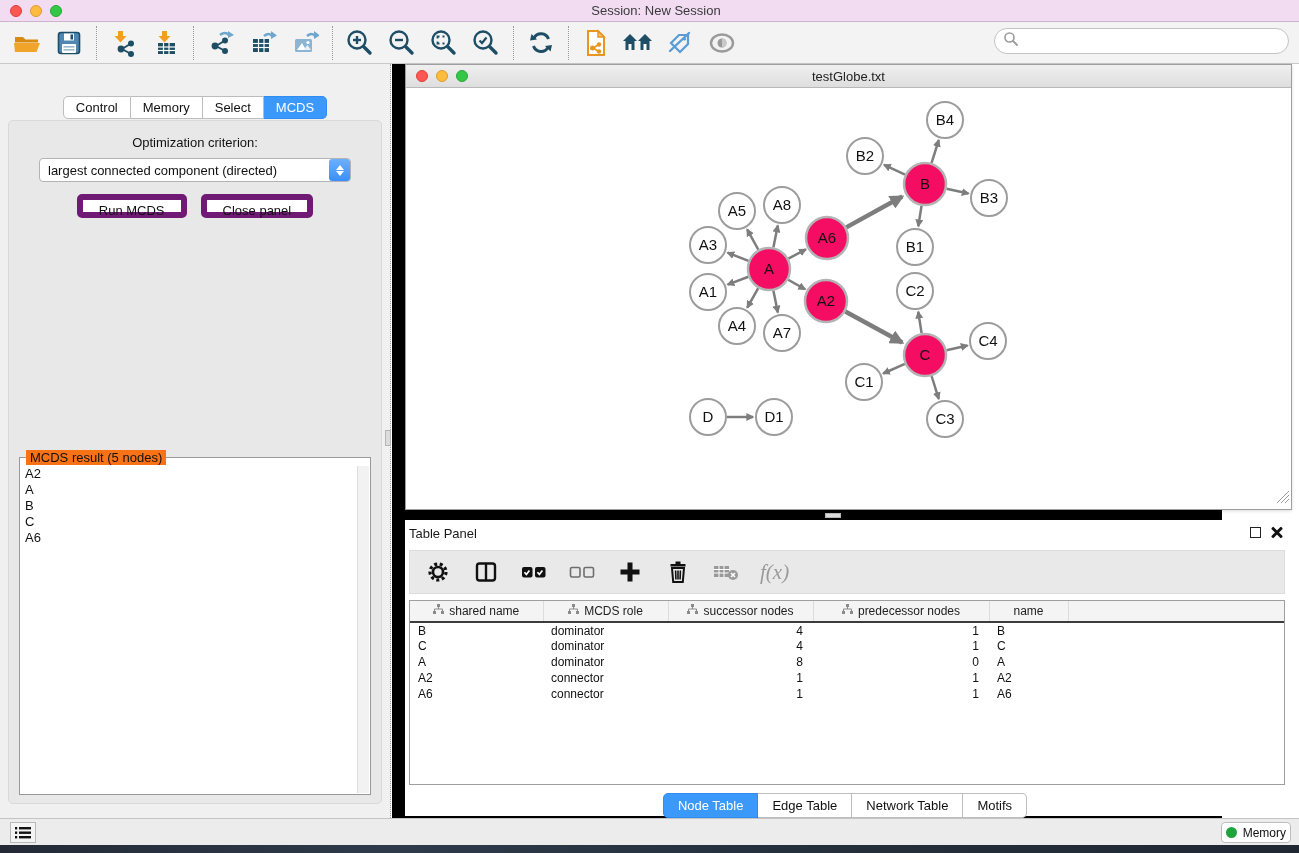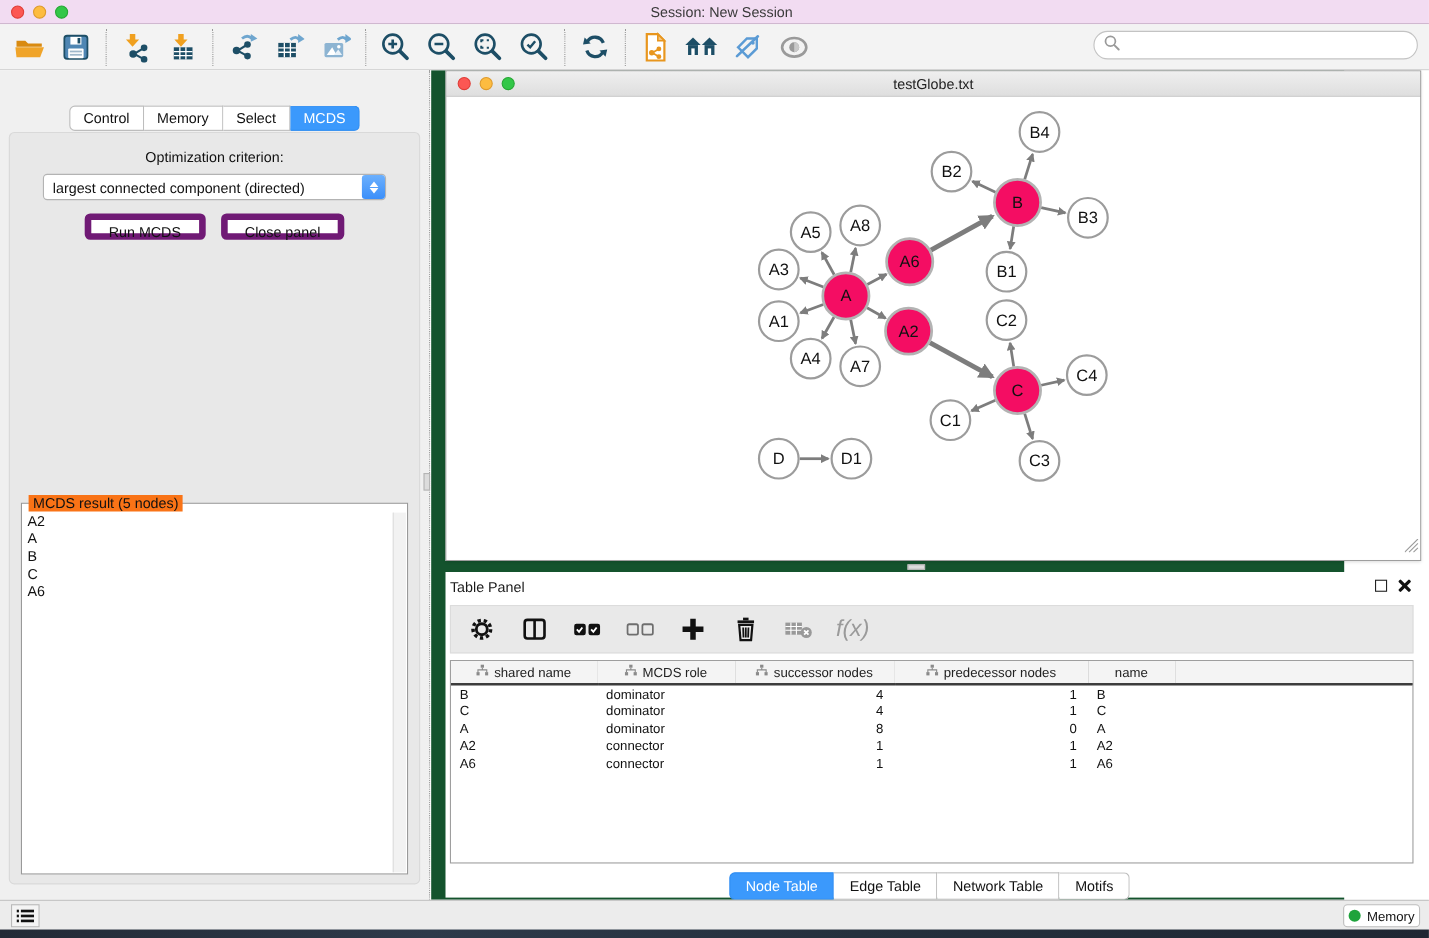--- a/index.html
+++ b/index.html
@@ -70,21 +70,21 @@
     border:1px solid #999; background:#fff; }
   #mcds-legend { position:absolute; left:6px; top:-8px; background:#f97316; padding:0 4px;
     font-size:13px; color:#111; }
   #mcds-list { position:absolute; left:1px; top:8px; right:13px; bottom:1px;
     background:#fff; overflow:hidden; }
   .mcds-item { font-size:13px; color:#111; line-height:16px; padding-left:4px; }
   #mcds-scroll { position:absolute; right:1px; top:8px; bottom:1px; width:12px;
     background:#f2f2f2; border-left:1px solid #ddd; }
 
   
-  #right-pane { position:absolute; left:392px; top:0; width:830px; height:754px; background:#14532d; }
+  #right-pane { position:absolute; left:392px; top:0; width:830px; height:754px; background:#000000; }
 
   
   #net-window { position:absolute; left:13px; top:0px; width:887px; height:446px;
     background:#fff; border:1px solid #9e9e9e; box-shadow:0 1px 3px rgba(0,0,0,0.15); }
   #net-titlebar { position:absolute; left:0; top:0; right:0; height:23px;
     background:linear-gradient(#efefef,#dedede); border-bottom:1px solid #b8b8b8; }
   #net-title { position:absolute; left:0; right:0; top:4px; text-align:center; font-size:13px; color:#222; }
   #net-canvas { position:absolute; left:0; top:23px; right:0; bottom:0; background:#fff; }
   #resize-grip { position:absolute; right:1px; bottom:1px; }
   #v-grip { position:absolute; left:-7px; top:366px; width:6px; height:16px;
@@ -92,21 +92,21 @@
   #h-grip { position:absolute; left:433px; top:449px; width:16px; height:5px;
     background:#dcdcdc; border:1px solid #b5b5b5; }
 
   
   #table-panel { position:absolute; left:13px; top:456px; width:880px; height:296px; background:#fff; }
   #tp-title { position:absolute; left:4px; top:6px; font-size:13px; color:#1a1a1a; }
   #tp-icons { position:absolute; right:2px; top:6px; display:flex; gap:10px; align-items:center; }
   #tp-toolbar { position:absolute; left:4px; right:0px; top:30px; height:44px;
     background:#e9e9e9; border:1px solid #dcdcdc; display:flex; align-items:center; gap:20px; padding-left:14px; }
   .tp-btn { display:flex; align-items:center; justify-content:center; width:28px; height:28px; }
-  #fx-label { font-size:21px; color:#9a9a9a; font-family:Liberation Sans, sans-serif; font-style:italic; }
+  #fx-label { font-size:21px; color:#9a9a9a; font-family:Liberation Serif, serif; font-style:italic; }
 
   #tp-table-wrap { position:absolute; left:4px; right:0; top:80px; height:185px;
     border:1px solid #9e9e9e; background:#fff; overflow:hidden; }
   table.data { border-collapse:collapse; table-layout:fixed; width:875px; }
   table.data th { height:21px; background:#f4f4f4; font-weight:normal; font-size:12px; color:#222;
     border-right:1px solid #dcdcdc; border-bottom:2px solid #3c3c3c; text-align:center; position:relative; }
   table.data th .hdr-inner { display:flex; align-items:flex-start; justify-content:center; gap:5px; }
   table.data td { height:16px; font-size:12px; color:#111; padding:0 10px 0 8px;
     white-space:nowrap; overflow:hidden; }
   td.num { text-align:right; }

